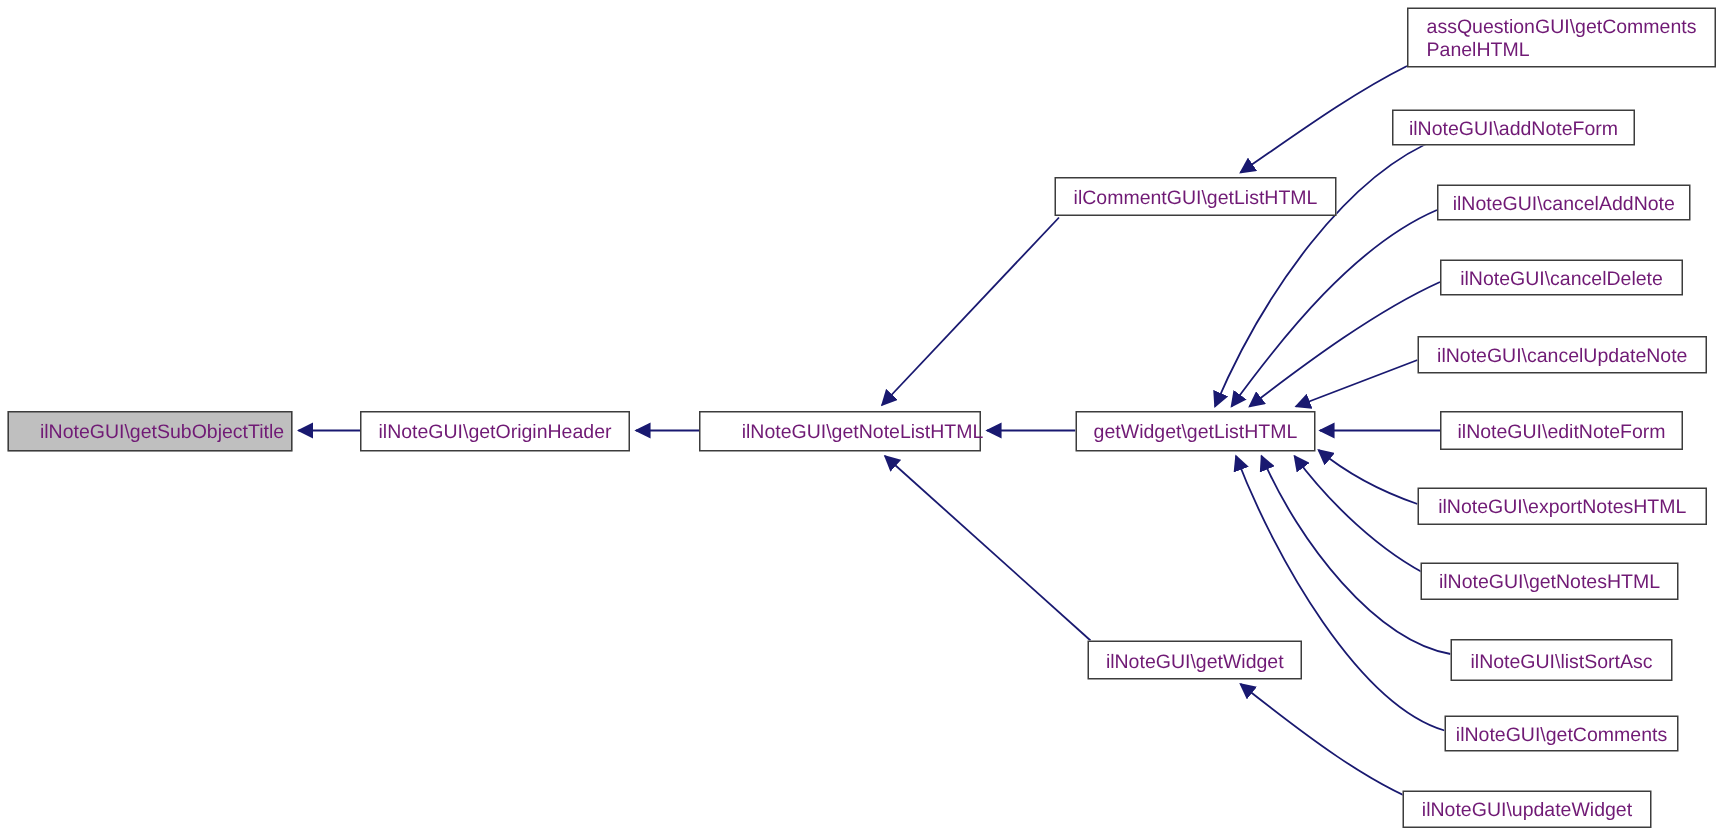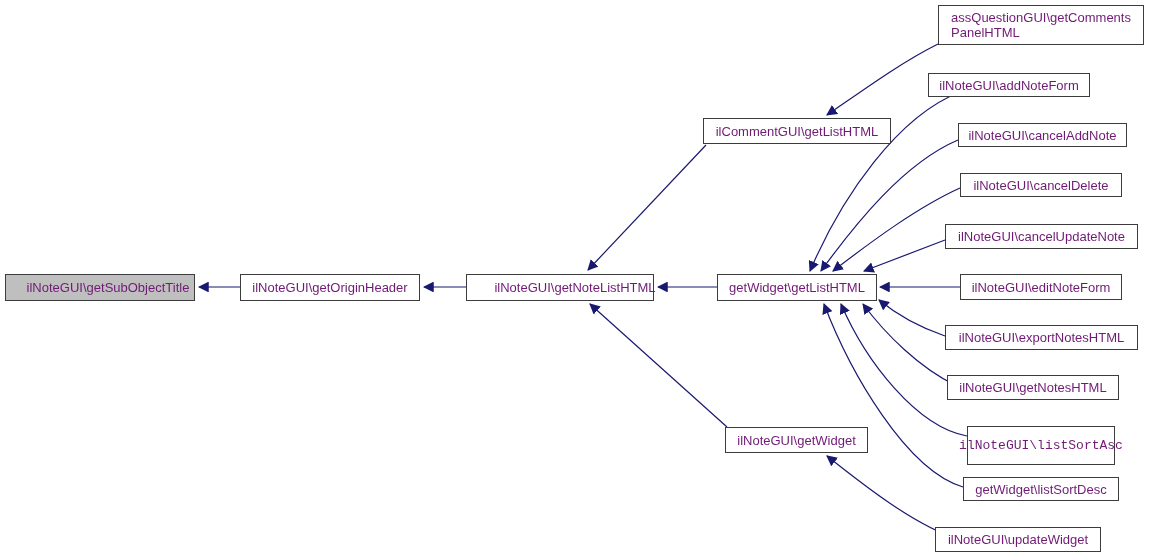--- a/index.html
+++ b/index.html
@@ -70,18 +70,18 @@
       <div class="node" style="left: 703px; top: 118px; width: 188px; height: 26px;">ilCommentGUI\getListHTML</div>
       <div class="node" style="left: 938px; top: 5px; width: 206px; height: 40px;">assQuestionGUI\getComments
 PanelHTML</div>
       <div class="node" style="left: 928px; top: 73px; width: 162px; height: 24px;">ilNoteGUI\addNoteForm</div>
       <div class="node" style="left: 960px; top: 173px; width: 162px; height: 24px;">ilNoteGUI\cancelDelete</div>
       <div class="node" style="left: 958px; top: 123px; width: 169px; height: 24px;">ilNoteGUI\cancelAddNote</div>
       <div class="node" style="left: 945px; top: 224px; width: 193px; height: 25px;">ilNoteGUI\cancelUpdateNote</div>
       <div class="node" style="left: 960px; top: 274px; width: 162px; height: 26px;">ilNoteGUI\editNoteForm</div>
       <div class="node" style="left: 945px; top: 325px; width: 193px; height: 25px;">ilNoteGUI\exportNotesHTML</div>
       <div class="node" style="left: 947px; top: 375px; width: 172px; height: 25px;">ilNoteGUI\getNotesHTML</div>
-      <div class="node" style="left: 967px; top: 426px; width: 148px; height: 39px; font-family: Liberation Mono, monospace;">ilNoteGUI\listSortAsc</div>
-      <div class="node" style="left: 963px; top: 477px; width: 156px; height: 24px;">getWidget\listSortDesc</div>
+      <div class="node" style="left: 967px; top: 426px; width: 148px; height: 28px;">ilNoteGUI\listSortAsc</div>
+      <div class="node" style="left: 963px; top: 477px; width: 156px; height: 24px;">ilNoteGUI\getComments</div>
       <div class="node" style="left: 935px; top: 527px; width: 166px; height: 25px;">ilNoteGUI\updateWidget</div>
       <div class="node" style="left: 725px; top: 427px; width: 143px; height: 26px;">ilNoteGUI\getWidget</div>
     </div>
 </div>
 
 </body></html>

